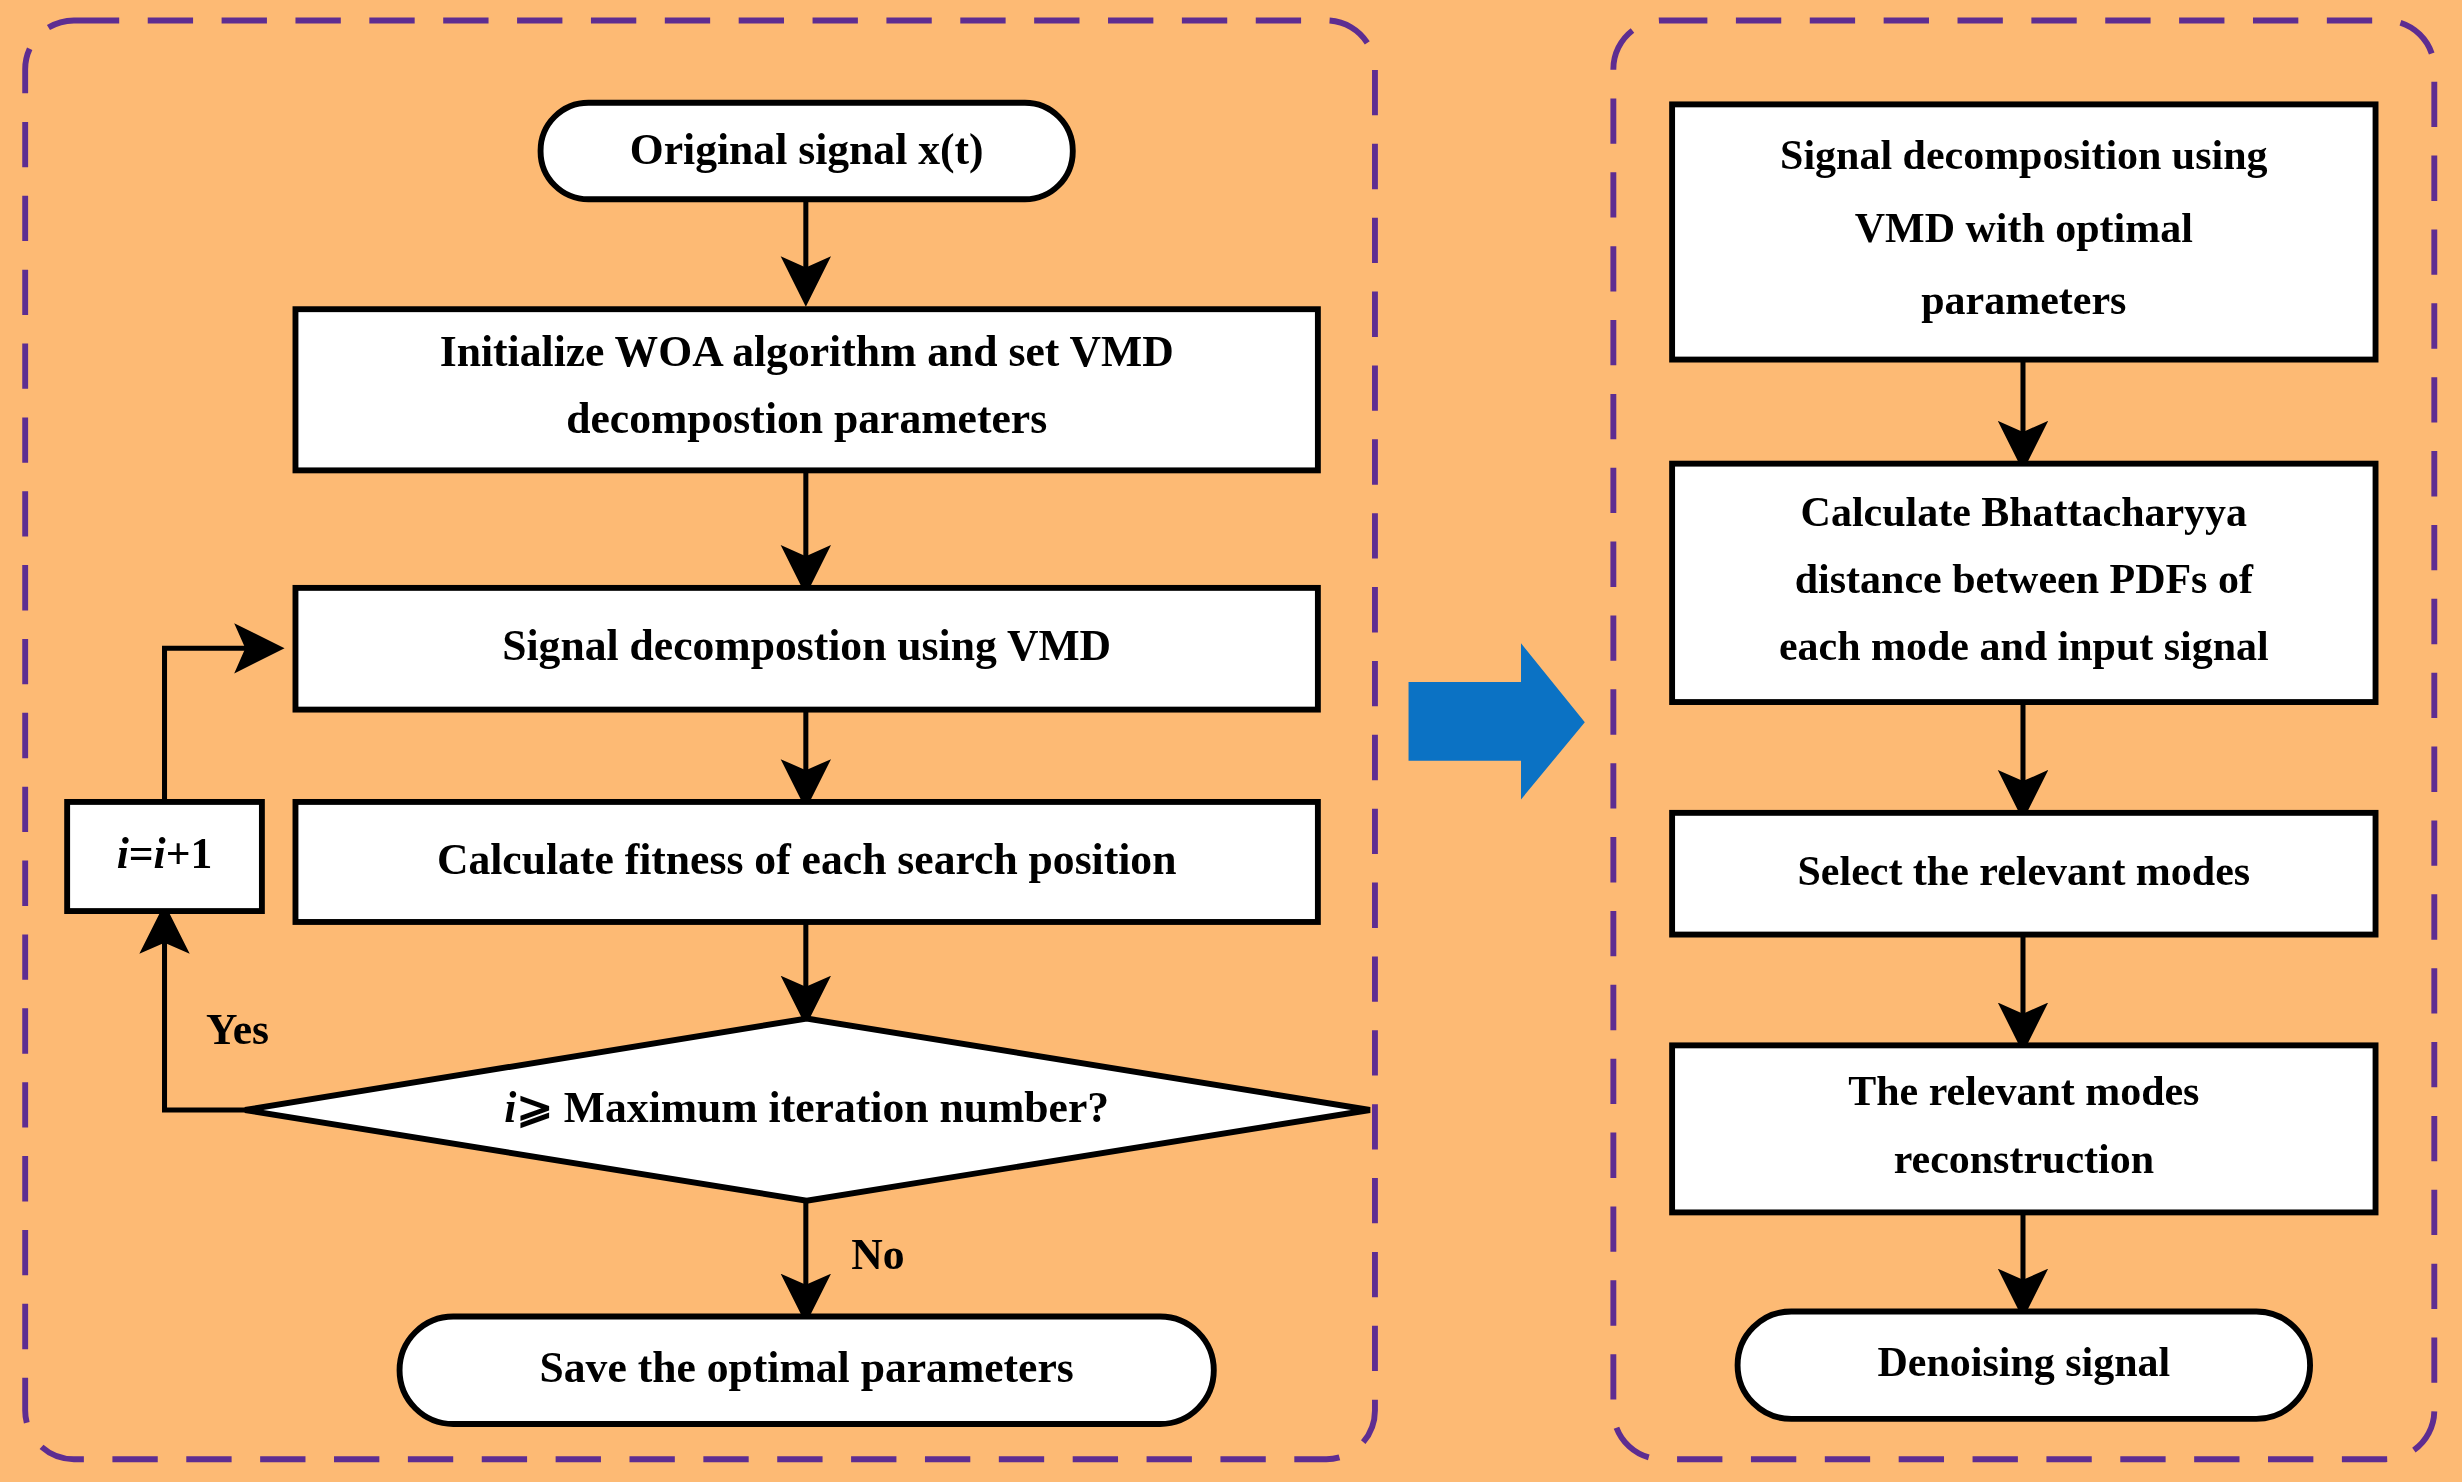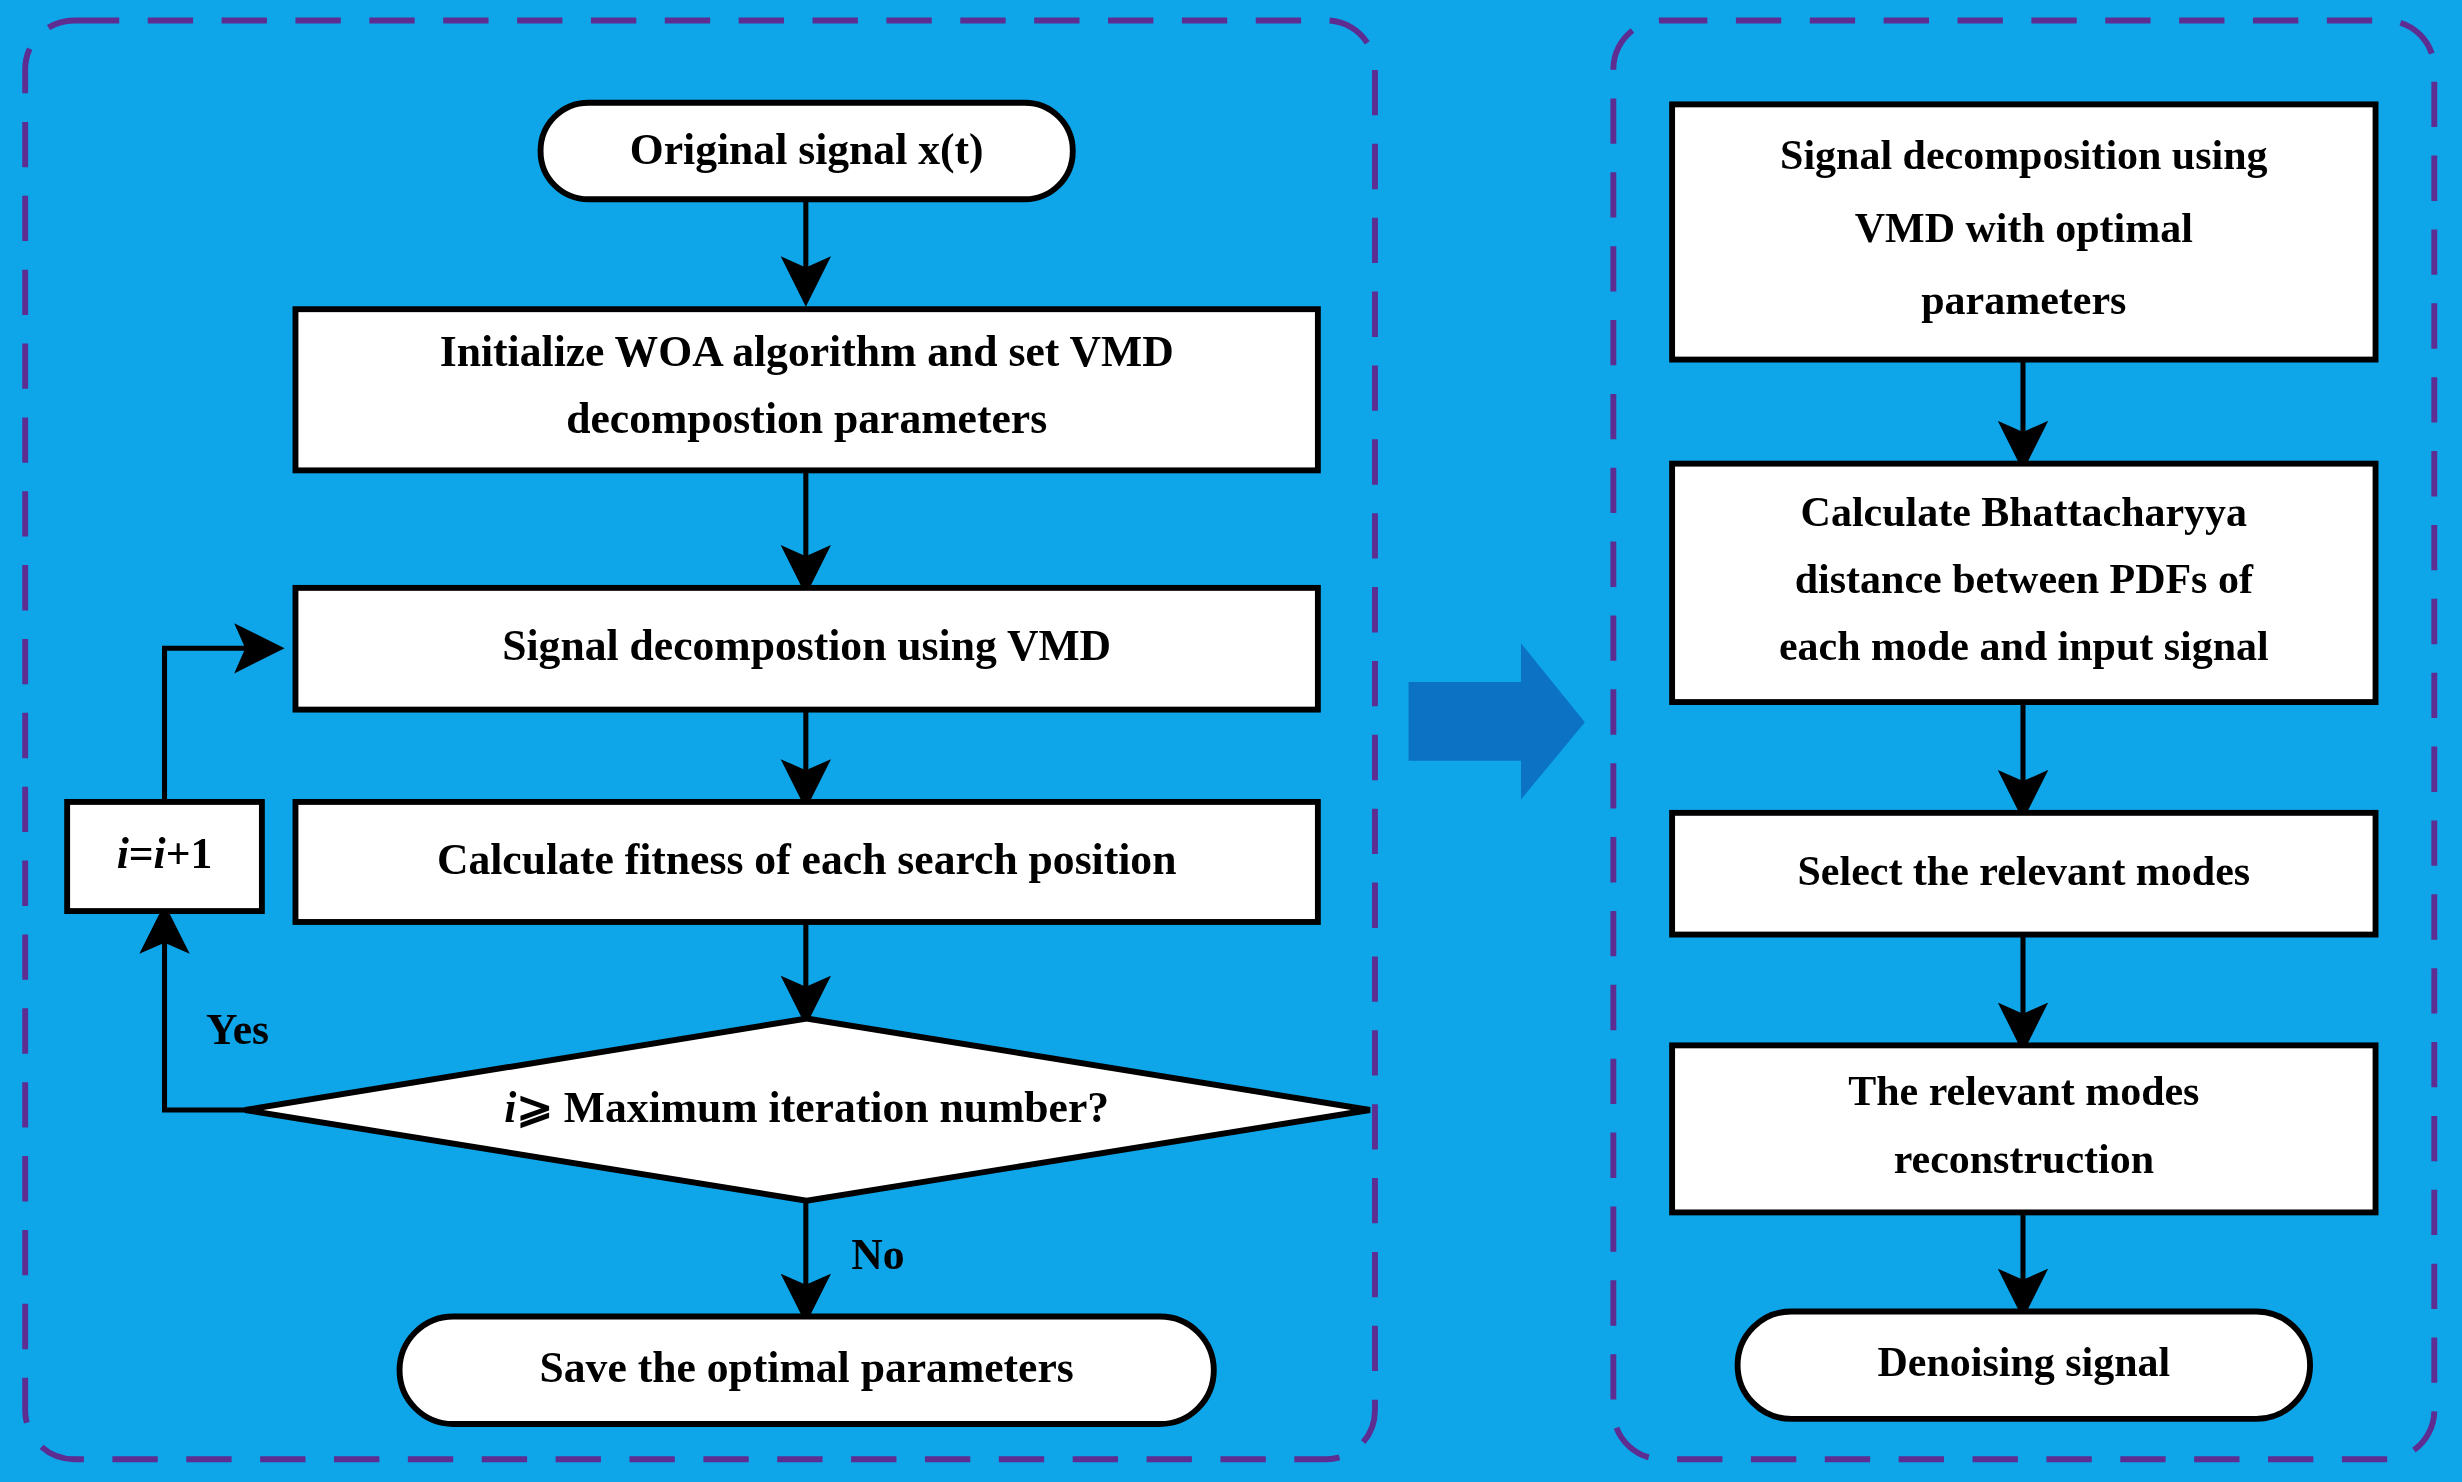--- a/index.html
+++ b/index.html
@@ -4,21 +4,21 @@
 <style>
   html, body {
     margin: 0;
     padding: 0;
     background: #ffffff;
   }
   #root {
     position: relative;
     width: 2462px;
     height: 1483px;
-    background: #0ea5e9;
+    background: #fdba74;
     font-family: "Liberation Serif", "DejaVu Serif", serif;
     overflow: hidden;
   }
   svg.canvas {
     position: absolute;
     left: 0;
     top: 0;
     width: 2462px;
     height: 1483px;
   }

